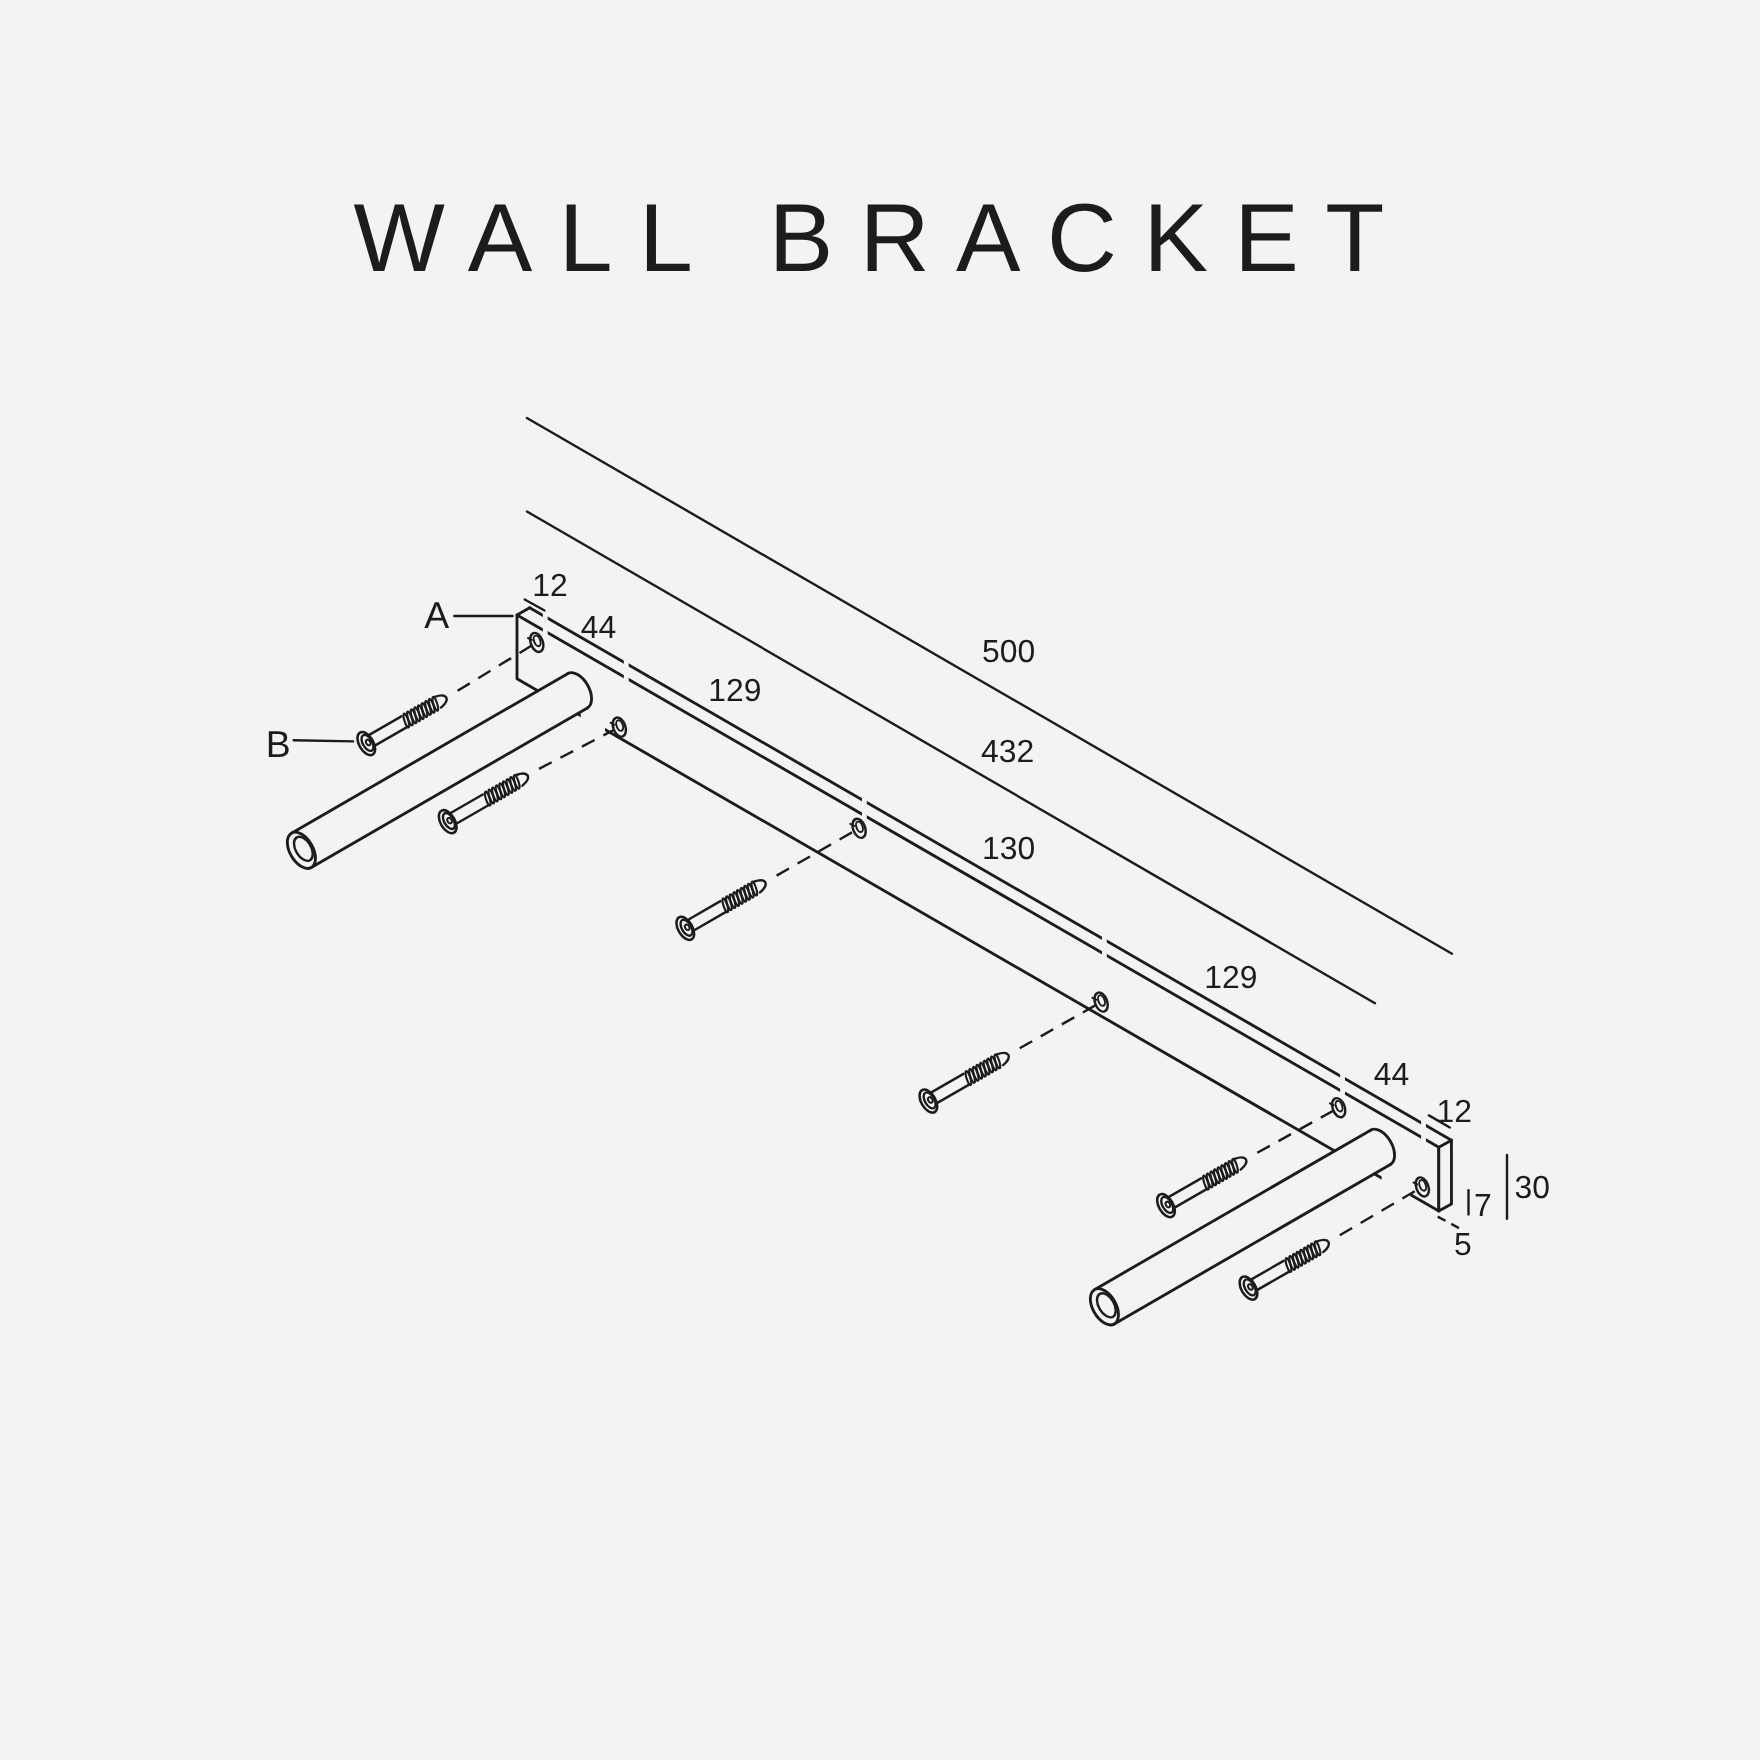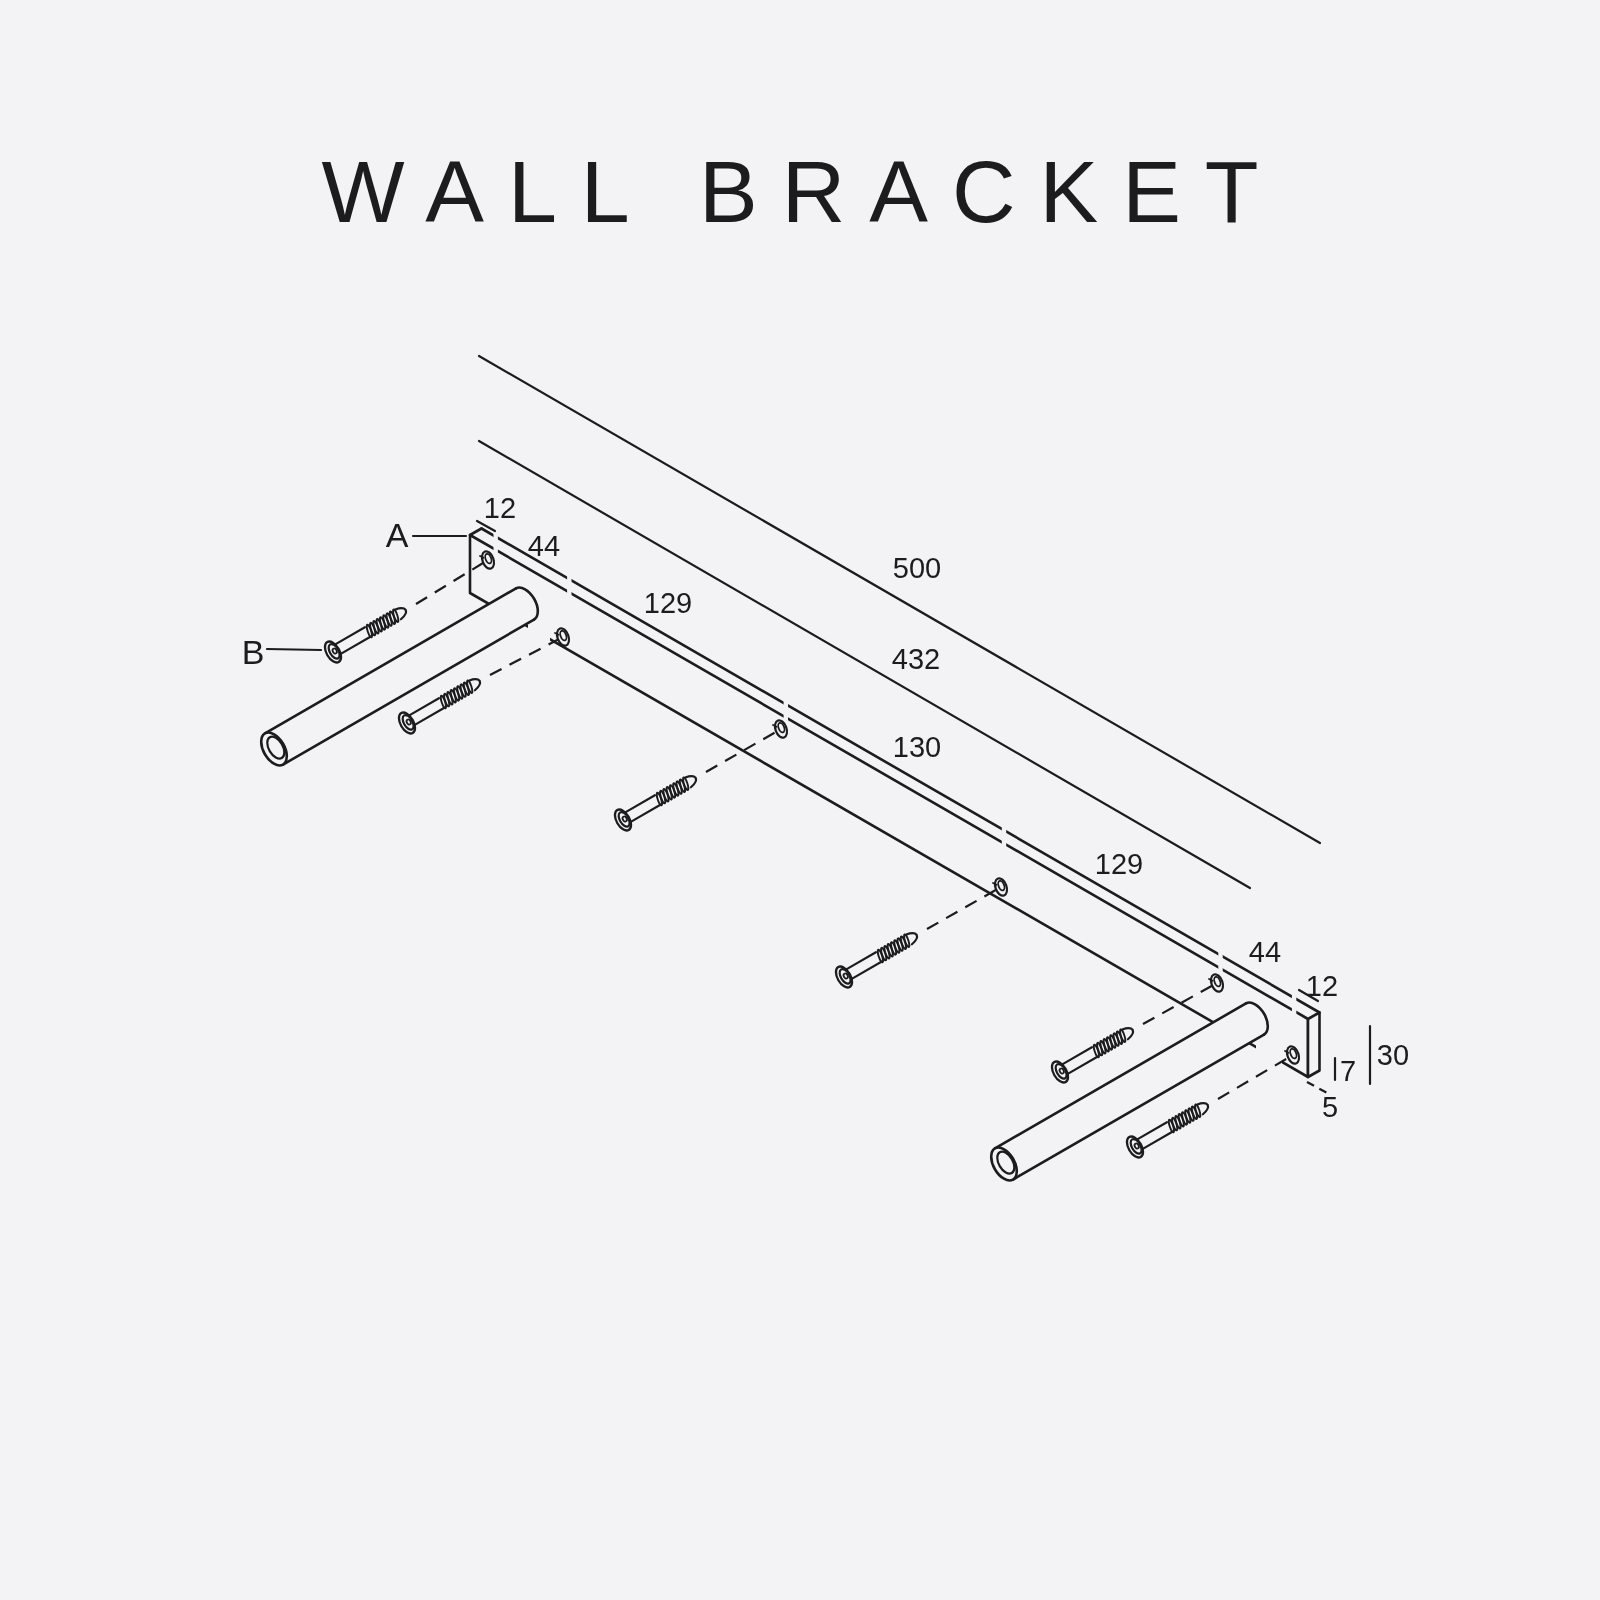--- a/index.html
+++ b/index.html
@@ -8,20 +8,21 @@
     width: 1600px;
     height: 1600px;
     background: #f3f3f5;
     font-family: "Liberation Sans", sans-serif;
   }
   #stage {
     position: relative;
     width: 1600px;
     height: 1448px;
     overflow: hidden;
+    margin-top: 24px;
   }
   svg { display: block; }
   .outline { fill: none; stroke: #1c1c1e; stroke-width: 2.6; stroke-linecap: round; stroke-linejoin: round; }
   .filled  { fill: #f3f3f5; stroke: #1c1c1e; stroke-width: 2.6; stroke-linejoin: round; }
   .fillonly{ fill: #f3f3f5; stroke: none; }
   .thin    { fill: none; stroke: #1c1c1e; stroke-width: 2.2; stroke-linecap: round; }
   .coil    { fill: none; stroke: #1c1c1e; stroke-width: 1.9; }
   .dashed  { fill: none; stroke: #1c1c1e; stroke-width: 2.2; stroke-dasharray: 13 9; stroke-linecap: butt; }
   .dashed5 { fill: none; stroke: #1c1c1e; stroke-width: 2.2; stroke-dasharray: 8 6; stroke-linecap: butt; }
   .gaptick { fill: #f3f3f5; stroke: none; }

